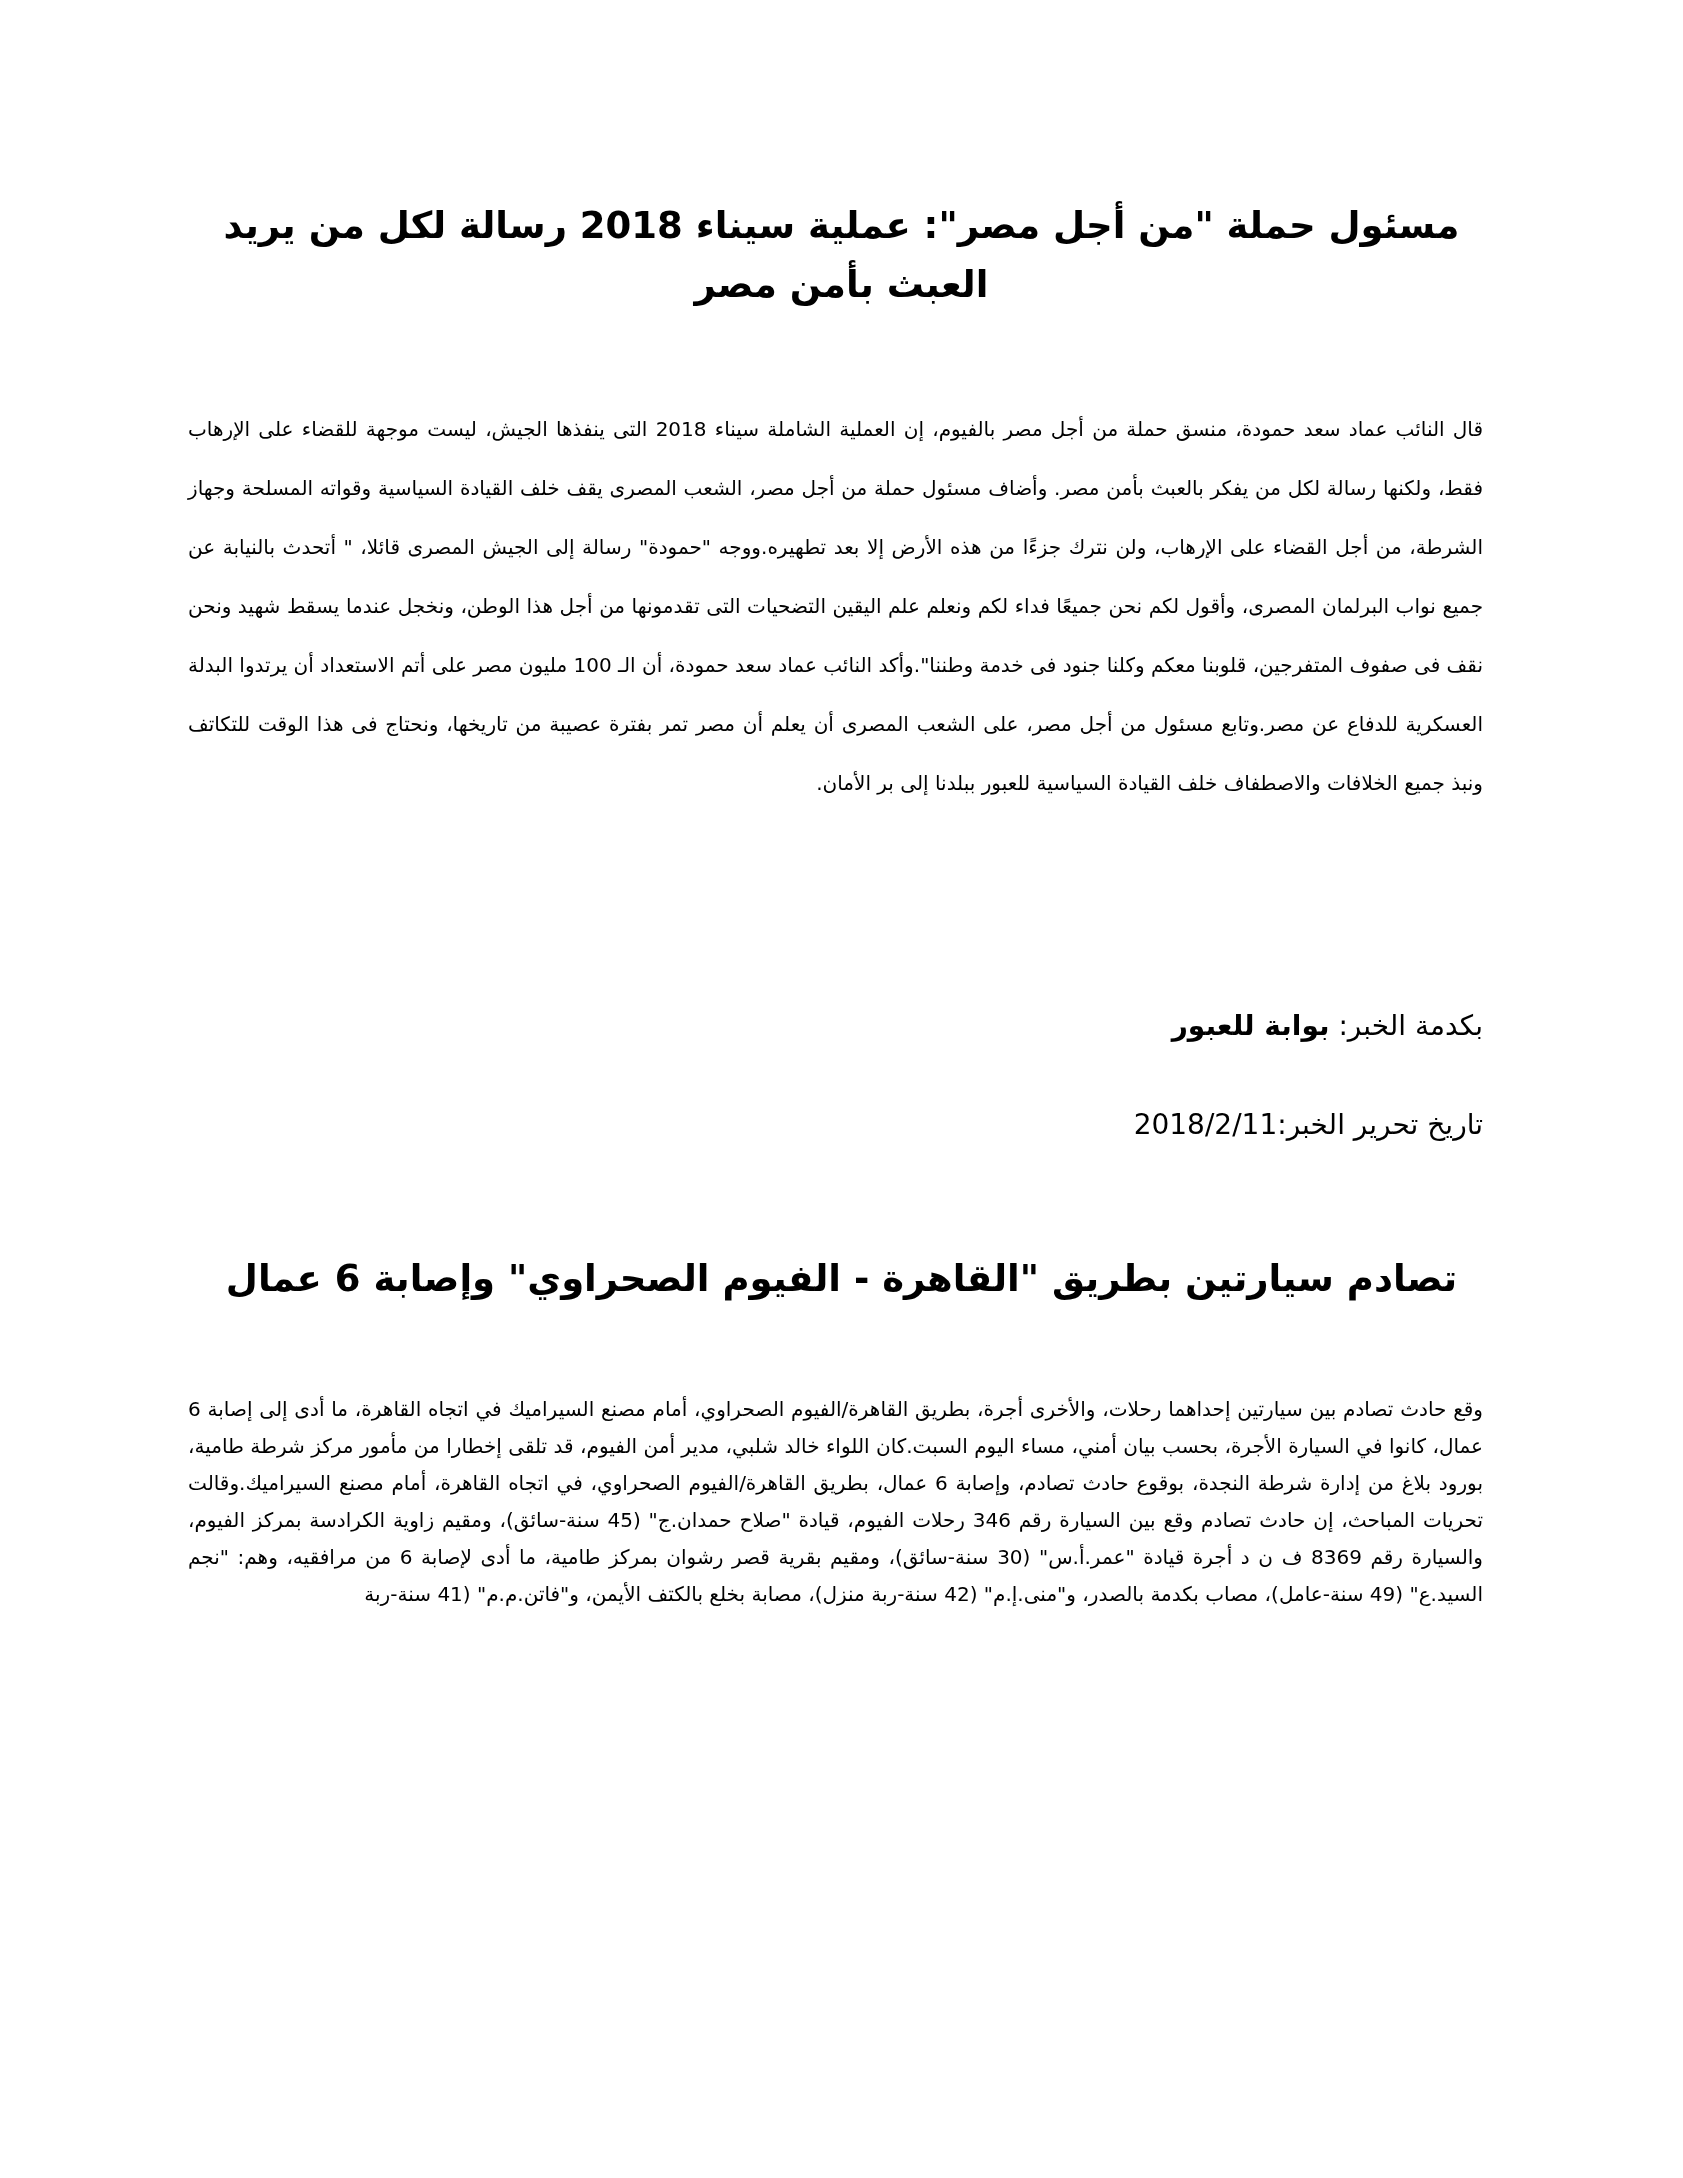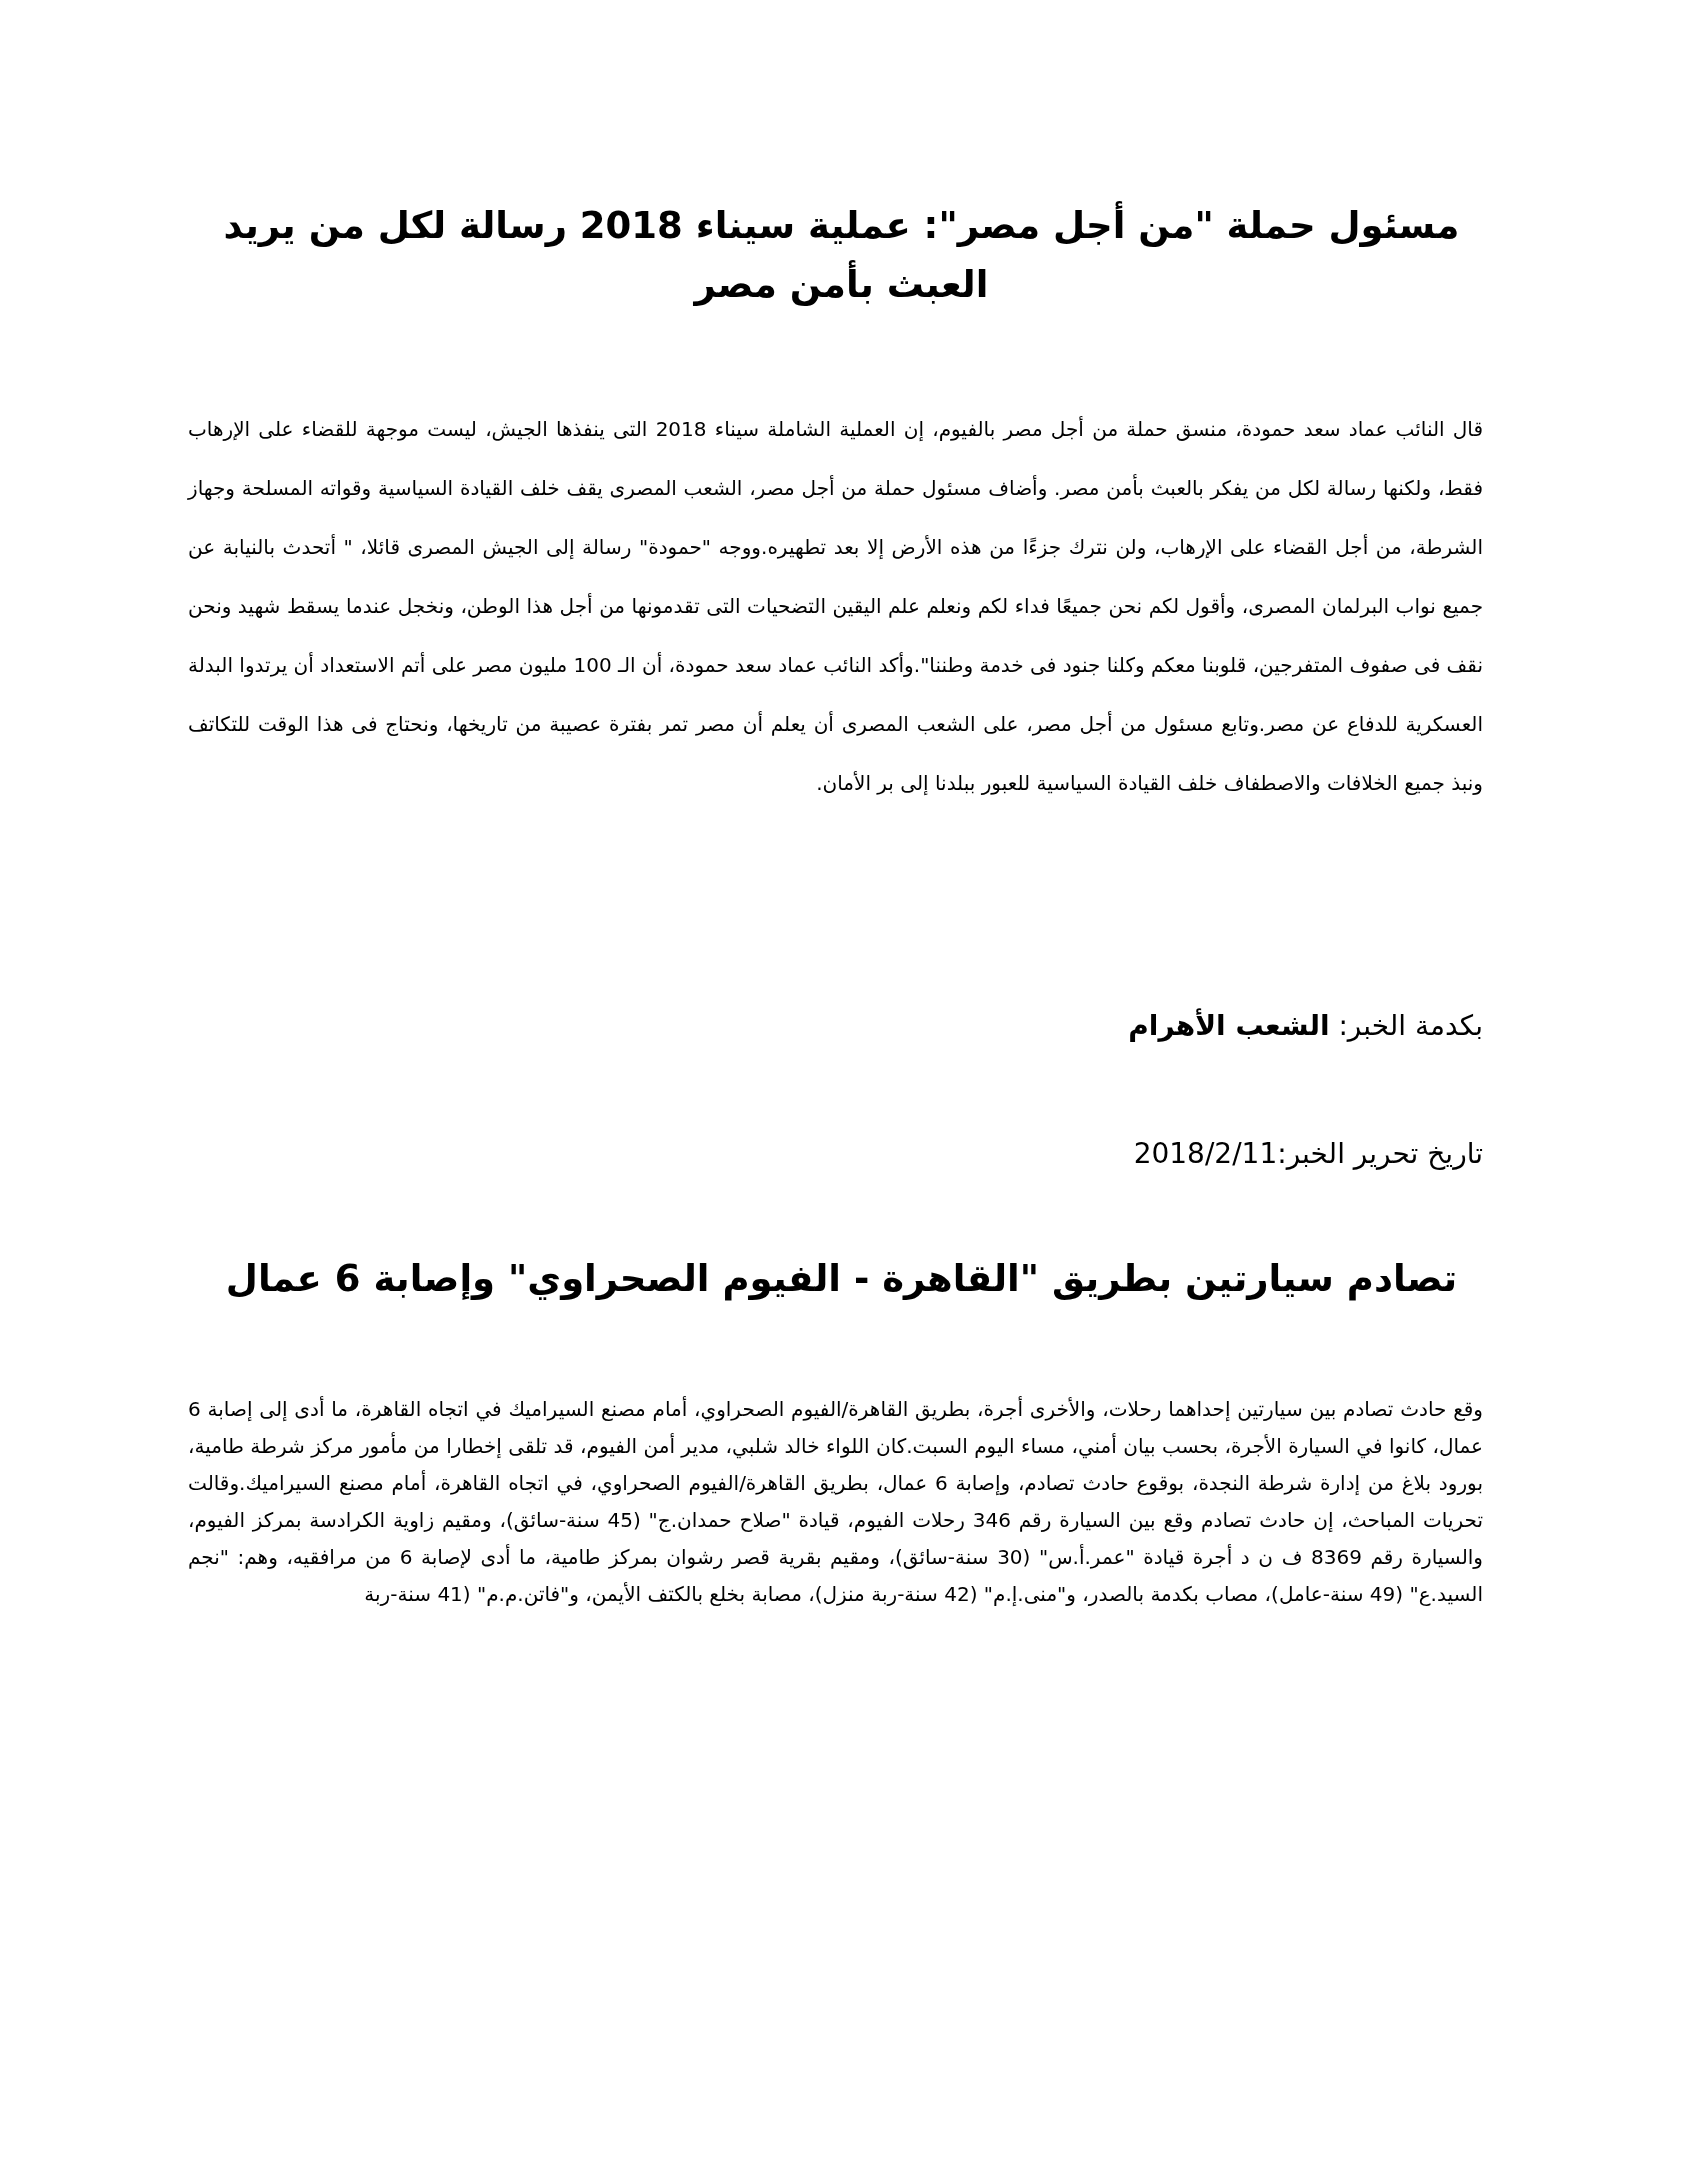--- a/index.html
+++ b/index.html
@@ -51,37 +51,37 @@
   .meta-line {
     position: absolute;
     right: 200px;
     direction: rtl;
     text-align: right;
     font-size: 28px;
     line-height: 40px;
     white-space: nowrap;
   }
   .source-line { top: 1006px; }
-  .date-line { top: 1134px; }
+  .date-line { top: 1105px; }
   .meta-line .meta-value { font-weight: normal; }
   .source-line .meta-value { font-weight: bold; }
 </style>
 </head>
 <body>
 
 <div class="page">
 
   <h1 class="article-title title-1">مسئول حملة "من أجل مصر": عملية سيناء 2018 رسالة لكل من يريد العبث بأمن مصر</h1>
 
   <div class="article-body body-1">
     <p>قال النائب عماد سعد حمودة، منسق حملة من أجل مصر بالفيوم، إن العملية الشاملة سيناء 2018 التى ينفذها الجيش، ليست موجهة للقضاء على الإرهاب فقط، ولكنها رسالة لكل من يفكر بالعبث بأمن مصر. وأضاف مسئول حملة من أجل مصر، الشعب المصرى يقف خلف القيادة السياسية وقواته المسلحة وجهاز الشرطة، من أجل القضاء على الإرهاب، ولن نترك جزءًا من هذه الأرض إلا بعد تطهيره.ووجه "حمودة" رسالة إلى الجيش المصرى قائلا، " أتحدث بالنيابة عن جميع نواب البرلمان المصرى، وأقول لكم نحن جميعًا فداء لكم ونعلم علم اليقين التضحيات التى تقدمونها من أجل هذا الوطن، ونخجل عندما يسقط شهيد ونحن نقف فى صفوف المتفرجين، قلوبنا معكم وكلنا جنود فى خدمة وطننا".وأكد النائب عماد سعد حمودة، أن الـ 100 مليون مصر على أتم الاستعداد أن يرتدوا البدلة العسكرية للدفاع عن مصر.وتابع مسئول من أجل مصر، على الشعب المصرى أن يعلم أن مصر تمر بفترة عصيبة من تاريخها، ونحتاج فى هذا الوقت للتكاتف ونبذ جميع الخلافات والاصطفاف خلف القيادة السياسية للعبور ببلدنا إلى بر الأمان.</p>
   </div>
 
   <div class="meta-line source-line">
-    <span>بكدمة الخبر: </span><span class="meta-value">الشعب الأهرام</span>
+    <span>بكدمة الخبر: </span><span class="meta-value">بوابة للعبور</span>
   </div>
 
   <div class="meta-line date-line">
     <span>تاريخ تحرير الخبر:</span><span class="meta-value">2018/2/11</span>
   </div>
 
   <h1 class="article-title title-2">تصادم سيارتين بطريق "القاهرة - الفيوم الصحراوي" وإصابة 6 عمال</h1>
 
   <div class="article-body body-2">
     <p style="margin:0">وقع حادث تصادم بين سيارتين إحداهما رحلات، والأخرى أجرة، بطريق القاهرة/الفيوم الصحراوي، أمام مصنع السيراميك في اتجاه القاهرة، ما أدى إلى إصابة 6 عمال، كانوا في السيارة الأجرة، بحسب بيان أمني، مساء اليوم السبت.كان اللواء خالد شلبي، مدير أمن الفيوم، قد تلقى إخطارا من مأمور مركز شرطة طامية، بورود بلاغ من إدارة شرطة النجدة، بوقوع حادث تصادم، وإصابة 6 عمال، بطريق القاهرة/الفيوم الصحراوي، في اتجاه القاهرة، أمام مصنع السيراميك.وقالت تحريات المباحث، إن حادث تصادم وقع بين السيارة رقم 346 رحلات الفيوم، قيادة "صلاح حمدان.ج" (45 سنة-سائق)، ومقيم زاوية الكرادسة بمركز الفيوم، والسيارة رقم 8369 ف ن د أجرة قيادة "عمر.أ.س" (30 سنة-سائق)، ومقيم بقرية قصر رشوان بمركز طامية، ما أدى لإصابة 6 من مرافقيه، وهم: "نجم السيد.ع" (49 سنة-عامل)، مصاب بكدمة بالصدر، و"منى.إ.م" (42 سنة-ربة منزل)، مصابة بخلع بالكتف الأيمن، و"فاتن.م.م" (41 سنة-ربة</p>

